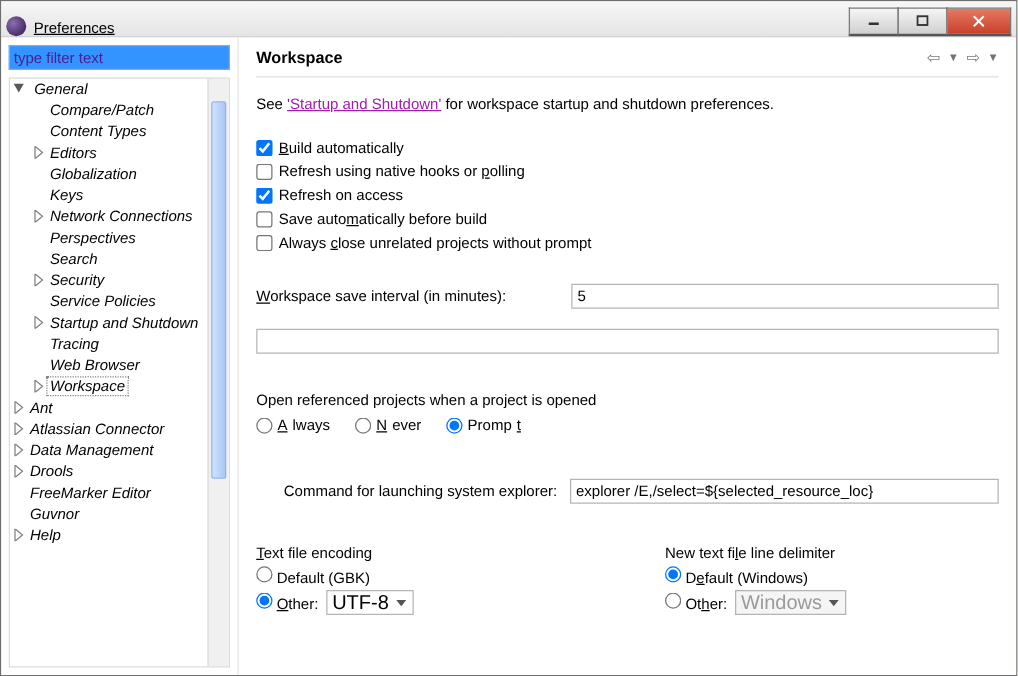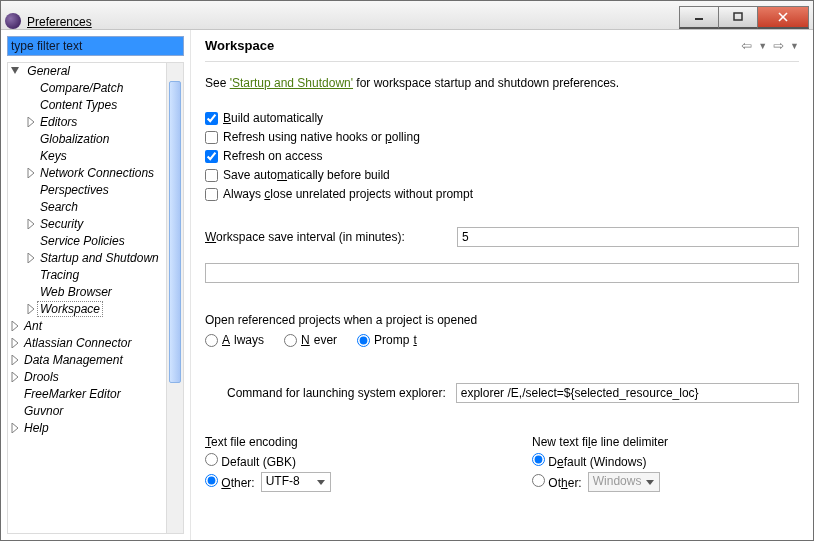--- a/index.html
+++ b/index.html
@@ -10,56 +10,56 @@
   .titlebar .title{flex:1;font-size:12px;}
   .win-btns{display:flex;gap:0;}
   .win-btn{width:38px;height:20px;border:1px solid #7a7a7a;border-bottom:2px solid #555;display:flex;align-items:center;justify-content:center;font-family:Arial;margin-left:-1px;}
   .win-btn.min{background:linear-gradient(#f5f5f5,#d0d0d0);}
   .win-btn.max{background:linear-gradient(#f5f5f5,#d0d0d0);}
   .win-btn.close{background:linear-gradient(#e67a63,#c8402a);color:#fff;width:50px;}
   .win-btn svg{display:block;}
   
   .body{flex:1;display:flex;overflow:hidden;background:#fff;}
   .sidebar{width:190px;border-right:1px solid #e5e5e5;display:flex;flex-direction:column;padding:6px;box-sizing:border-box;}
-  .filter-input{width:100%;height:20px;border:1px solid #89a7d6;background:#3393ff;color:#0f172a;padding:1px 3px;font-size:12px;box-sizing:border-box;}
+  .filter-input{width:100%;height:20px;border:1px solid #89a7d6;background:#3393ff;color:#4c1d95;padding:1px 3px;font-size:12px;box-sizing:border-box;}
   .tree-outer{flex:1;margin-top:6px;border:1px solid #dcdcdc;overflow:hidden;position:relative;}
   .tree{position:absolute;top:0;left:0;right:16px;bottom:0;overflow:hidden;white-space:nowrap;font-size:12px;line-height:17px;}
   .vscroll{position:absolute;top:0;right:0;width:16px;bottom:0;background:#f0f0f0;border-left:1px solid #dcdcdc;}
   .vscroll:before{content:"";display:block;position:absolute;top:18px;bottom:150px;left:2px;right:2px;background:linear-gradient(to right,#cfe3ff,#a9c6f5);border:1px solid #8bb3e8;border-radius:2px;}
   .tree ul{list-style:none;margin:0;padding-left:16px;}
   .tree > ul{padding-left:2px;}
   .tree li{position:relative;padding-left:0;font-style:italic;}
   .exp{display:inline-block;width:12px;height:12px;margin-right:2px;vertical-align:middle;text-align:center;}
   .exp svg{display:block;}
   .noexp{display:inline-block;width:14px;}
   .sel{border:1px dotted #888;padding:0 2px;margin-left:-3px;}
   
   .content{flex:1;display:flex;flex-direction:column;padding:8px 14px 0 14px;box-sizing:border-box;overflow:hidden;}
   .page-header{display:flex;align-items:center;border-bottom:1px solid #ddd;padding-bottom:8px;margin-bottom:10px;}
   .page-title{font-weight:bold;font-size:13px;flex:1;}
   .nav-arrows{display:flex;gap:6px;align-items:center;opacity:.55;}
   .nav-arrows span{font-size:13px;}
   .see-line{margin:4px 0 18px 0;}
-  .see-line .lnk{color:#4d7c0f;text-decoration:underline;}
+  .see-line .lnk{color:#a21caf;text-decoration:underline;}
   .checks label{display:block;margin:2px 0;line-height:17px;}
   .chk{vertical-align:middle;margin:0 5px 0 0;}
   .under{text-decoration:underline;}
   .row{display:flex;align-items:center;margin:8px 0;}
   .row .lab{width:252px;}
   .textin{border:1px solid #b5b5b5;height:20px;padding:1px 4px;font-size:12px;box-sizing:border-box;}
   .grow{flex:1;}
   .group-label{margin:22px 0 6px 0;}
   .radios{display:flex;gap:20px;align-items:center;margin-bottom:6px;}
   .radio-row label{display:flex;align-items:center;gap:4px;}
   input[type=radio]{margin:0;}
   .encoding-row{display:flex;gap:60px;margin-top:24px;}
   .col{flex:1;}
   .col .hdr{margin-bottom:4px;}
   .enc-line{display:flex;align-items:center;gap:6px;margin:3px 0;}
-  .combo{height:20px;border:1px solid #b5b5b5;font-size:12px;padding:1px 18px 1px 4px;background:#fff;position:relative;min-width:70px;box-sizing:border-box;}
+  .combo{height:20px;border:1px solid #b5b5b5;font-size:16px;padding:1px 18px 1px 4px;background:#fff;position:relative;min-width:70px;box-sizing:border-box;}
   .combo.disabled{color:#9a9a9a;background:#f5f5f5;}
   .combo:after{content:"";position:absolute;right:5px;top:7px;border-left:4px solid transparent;border-right:4px solid transparent;border-top:5px solid #555;}
 </style>
 </head>
 <body>
 
 <div class="window">
 
   <div class="titlebar">
     <span class="app-icon"></span>

